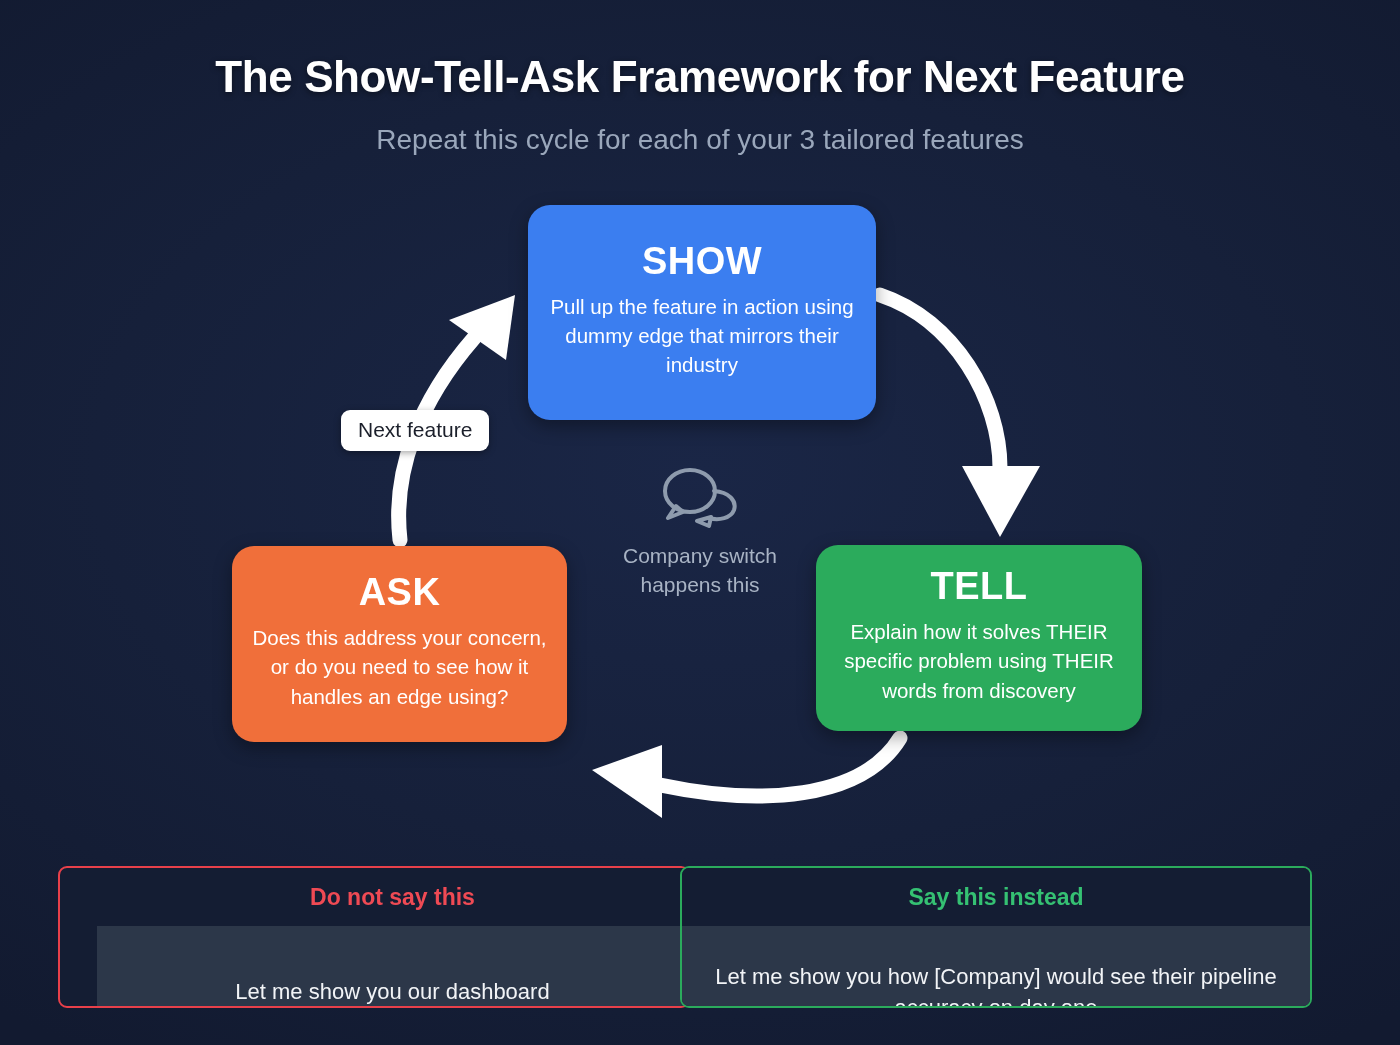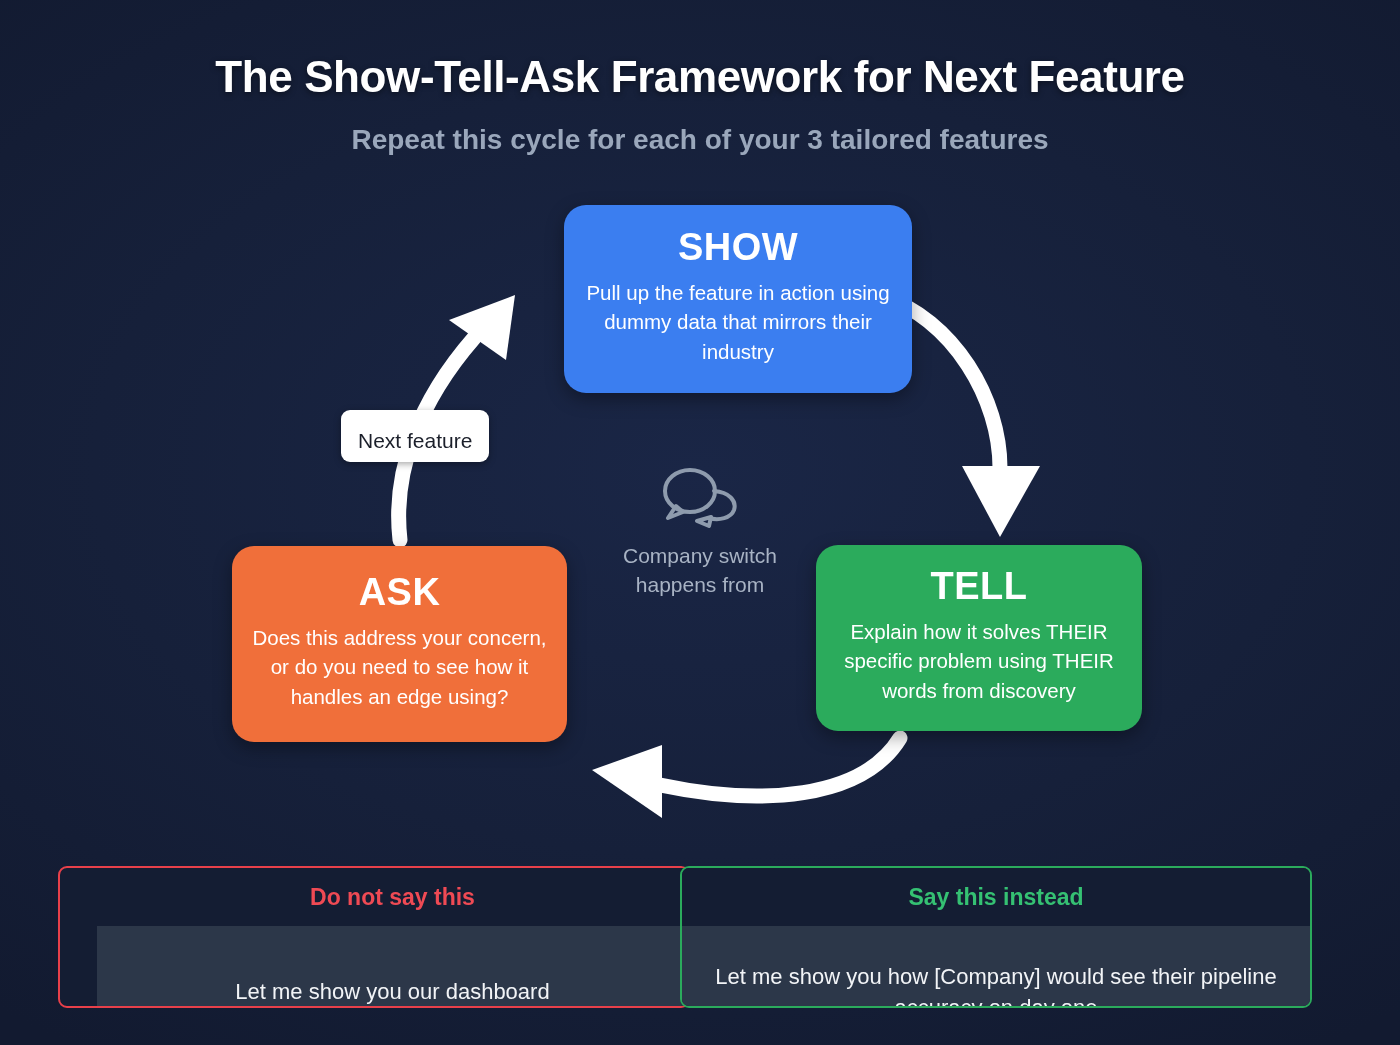--- a/index.html
+++ b/index.html
@@ -19,52 +19,52 @@
   #title {
     position:absolute; left:0; top:52px; width:1400px;
     text-align:center;
     font-size:44px; font-weight:bold; color:#ffffff;
     letter-spacing:-0.4px;
     text-shadow:0 2px 6px rgba(0,0,0,.45);
   }
   #subtitle {
     position:absolute; left:0; top:124px; width:1400px;
     text-align:center;
-    font-size:28px; color:#9aa7bb; font-weight:700;
+    font-size:28px; color:#9aa7bb; font-weight:400;
   }
 
   
   .node {
     position:absolute;
     border-radius:22px;
     color:#ffffff;
     text-align:center;
     padding:14px 18px 18px;
     box-shadow:0 6px 18px rgba(0,0,0,.35);
     display:flex; flex-direction:column; align-items:center; justify-content:center;
   }
   .node .ttl {
     font-size:38px; font-weight:bold; letter-spacing:0.5px;
     line-height:1.05; margin-bottom:10px;
   }
   .node .desc {
     font-size:20.5px; line-height:1.42; font-weight:400; color:#ffffff;
   }
-  #node-show { left:528px; top:205px; width:348px; height:188px; background:#3b7ef0;margin-left:36px; }
+  #node-show { left:528px; top:205px; width:348px; height:215px; background:#3b7ef0; }
   #node-tell { left:816px; top:545px; width:326px; height:186px; background:#2bab5c; }
   #node-ask  { left:232px; top:546px; width:335px; height:196px; background:#f06f3a; }
 
   
   #arrows { position:absolute; left:0; top:0; width:1400px; height:1045px; }
 
   
   #next-feature {
     position:absolute; left:341px; top:410px;
     background:#ffffff; color:#1b1f2a;
-    font-size:21px; padding:19px 17px 9px;
+    font-size:21px; padding:8px 17px 9px;
     border-radius:9px;
     box-shadow:0 2px 7px rgba(0,0,0,.35);
     white-space:nowrap;
   }
 
   
   #center-note {
     position:absolute; left:592px; top:466px; width:216px;
     text-align:center;
   }
@@ -117,21 +117,21 @@
     </g>
 
     <g>
       <path d="M 400 540 C 392 470, 420 400, 474 338" stroke="#ffffff" stroke-width="15" fill="none" stroke-linecap="round"></path>
       <polygon points="449,320 515,295, 506,360" fill="#ffffff"></polygon>
     </g>
   </svg>
 
   <div class="node" id="node-show">
     <div class="ttl">SHOW</div>
-    <div class="desc">Pull up the feature in action using dummy data that mirrors their industry</div>
+    <div class="desc">Pull up the feature in action using dummy edge that mirrors their industry</div>
   </div>
 
   <div class="node" id="node-tell">
     <div class="ttl">TELL</div>
     <div class="desc">Explain how it solves THEIR specific problem using THEIR words from discovery</div>
   </div>
 
   <div class="node" id="node-ask">
     <div class="ttl">ASK</div>
     <div class="desc">Does this address your concern, or do you need to see how it handles an edge using?</div>
@@ -140,21 +140,21 @@
   <div id="next-feature">Next feature</div>
 
   <div id="center-note">
     <svg id="bubble-icon" width="82" height="62" viewBox="0 0 82 62">
       <ellipse cx="31" cy="25" rx="25" ry="21" fill="none" stroke="#8e9bad" stroke-width="4"></ellipse>
       <path d="M 17 40 L 9 52 L 24 46 Z" fill="none" stroke="#8e9bad" stroke-width="4" stroke-linejoin="round"></path>
       <path d="M 55 25 C 70 26, 78 35, 75 44 C 72 52, 60 55, 50 52" fill="none" stroke="#8e9bad" stroke-width="4" stroke-linecap="round"></path>
       <path d="M 52 51 L 38 55 L 50 60 Z" fill="none" stroke="#8e9bad" stroke-width="4" stroke-linejoin="round"></path>
     </svg>
     <div class="note-line">Company switch</div>
-    <div class="note-line">happens from</div>
+    <div class="note-line">happens this</div>
   </div>
 
   <div class="panel" id="panel-bad">
     <div class="panel-head">Do not say this</div>
     <div class="panel-body">Let me show you our dashboard</div>
   </div>
 
   <div class="panel" id="panel-good">
     <div class="panel-head">Say this instead</div>
     <div class="panel-body">Let me show you how [Company] would see their pipeline accuracy on day one</div>

